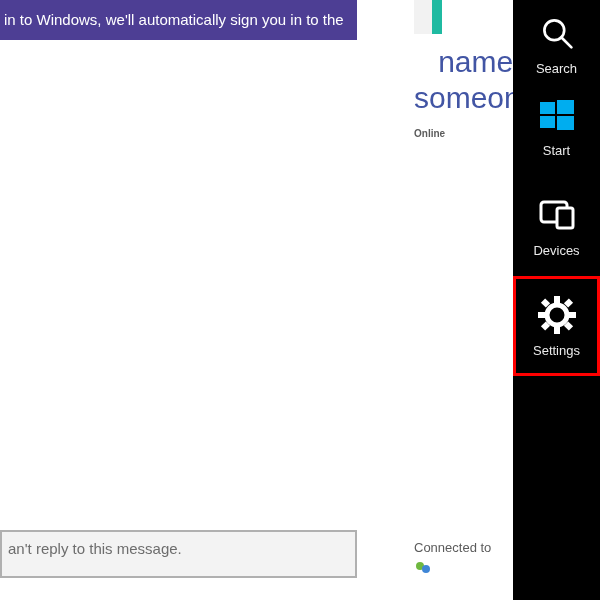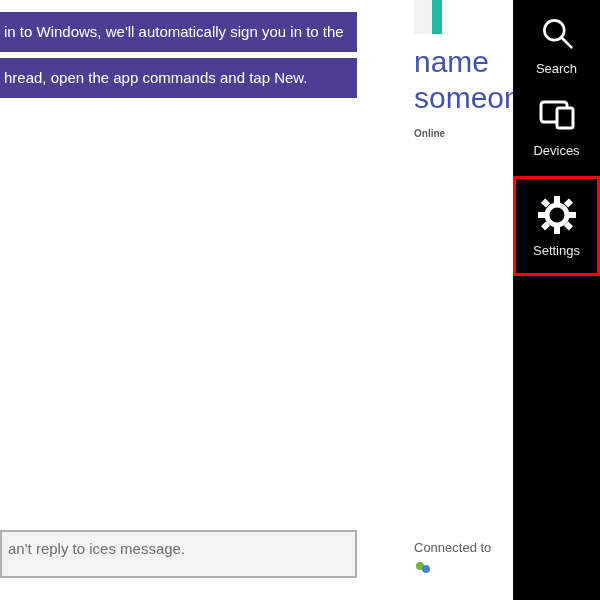--- a/index.html
+++ b/index.html
@@ -2,27 +2,27 @@
 <html><head>
 <meta charset="utf-8">
 <style>
   * { margin: 0; padding: 0; box-sizing: border-box; }
   html, body { width: 600px; height: 600px; overflow: hidden; font-family: "Segoe UI", Arial, sans-serif; background: #ffffff; }
   .stage { position: relative; width: 600px; height: 600px; background: #ffffff; }
 
   
   .chat-area { position: absolute; left: 0; top: 0; width: 513px; height: 600px; }
   .bubble { background: #4d3e94; color: #ffffff; padding: 10px 12px 10px 4px; font-size: 15px; line-height: 20px; margin-bottom: 6px; width: 357px; }
-  .bubble1 { margin-top: 12px; }
+  .bubble1 { }
   .input-bar { position: absolute; left: 0; top: 530px; width: 357px; height: 48px; border: 2px solid #b0b0b0; background: #f3f3f3; padding: 8px 6px; color: #6d6d6d; font-size: 15px; }
 
   
   .contact-panel { position: absolute; left: 414px; top: 0; width: 99px; height: 600px; }
   .avatar-box { position: absolute; left: 0; top: 0; width: 28px; height: 34px; background: #f2f2f2; border-right: 10px solid #1fbaa1; }
-  .contact-name { position: absolute; left: 0; top: 44px; color: #4255a4; font-size: 30px; font-weight: 300; line-height: 36px; white-space: nowrap; }
+  .contact-name { position: absolute; left: 0; top: 44px; color: #4255a4; font-size: 30px; font-weight: 300; line-height: 36px; white-space: nowrap; text-align: center; }
   .contact-status { position: absolute; left: 0; top: 128px; color: #5b5b5b; font-size: 10px; font-weight: 600; }
   .connected-label { position: absolute; left: 0; top: 540px; color: #5b5b5b; font-size: 13px; }
   .connected-icon { position: absolute; left: 0; top: 560px; width: 18px; height: 16px; }
 
   
   .charms { position: absolute; right: 0; top: 0; width: 87px; height: 600px; background: #000000; }
   .charm { width: 87px; height: 100px; display: flex; flex-direction: column; align-items: center; justify-content: center; gap: 8px; color: #eaeaea; font-size: 13px; cursor: pointer; }
   .charm .icon-wrap { width: 40px; height: 40px; display: flex; align-items: center; justify-content: center; }
   .charm-search { height: 76px; padding-top: 12px; }
   .charm-share { }
@@ -33,25 +33,22 @@
 </style>
 </head>
 <body>
 
 <div class="stage">
 
   <div class="chat-area">
     <div class="bubble bubble1">
       <span>in to Windows, we'll automatically sign you in to the</span><br>
     </div>
-    <div class="bubble">
-      <span>hread, open the app commands and tap New.</span>
-    </div>
     <div class="input-bar">
-      <span>an't reply to ices message.</span>
+      <span>an't reply to this message.</span>
     </div>
   </div>
 
   <div class="contact-panel">
     <div class="avatar-box"></div>
     <div class="contact-name">
       <span>name</span><br>
       <span>someone</span>
     </div>
     <div class="contact-status">Online</div>
@@ -70,20 +67,31 @@
       <div class="icon-wrap">
         <svg width="36" height="36" viewBox="0 0 40 40">
           <circle cx="17" cy="17" r="11" fill="none" stroke="#ffffff" stroke-width="3"></circle>
           <line x1="25" y1="25" x2="36" y2="36" stroke="#ffffff" stroke-width="3" stroke-linecap="round"></line>
         </svg>
       </div>
       <span>Search</span>
     </div>
 
 
+    <div class="charm charm-start">
+      <div class="icon-wrap">
+        <svg width="40" height="40" viewBox="0 0 40 40">
+          <rect x="3" y="7" width="15" height="12" fill="#00adef"></rect>
+          <rect x="20" y="5" width="17" height="14" fill="#00adef"></rect>
+          <rect x="3" y="21" width="15" height="12" fill="#00adef"></rect>
+          <rect x="20" y="21" width="17" height="14" fill="#00adef"></rect>
+        </svg>
+      </div>
+      <span>Start</span>
+    </div>
 
     <div class="charm charm-devices">
       <div class="icon-wrap">
         <svg width="40" height="34" viewBox="0 0 40 34">
           <rect x="4" y="4" width="26" height="20" rx="3" fill="none" stroke="#ffffff" stroke-width="3"></rect>
           <rect x="20" y="10" width="16" height="20" rx="2" fill="#000" stroke="#ffffff" stroke-width="3"></rect>
         </svg>
       </div>
       <span>Devices</span>
     </div>

